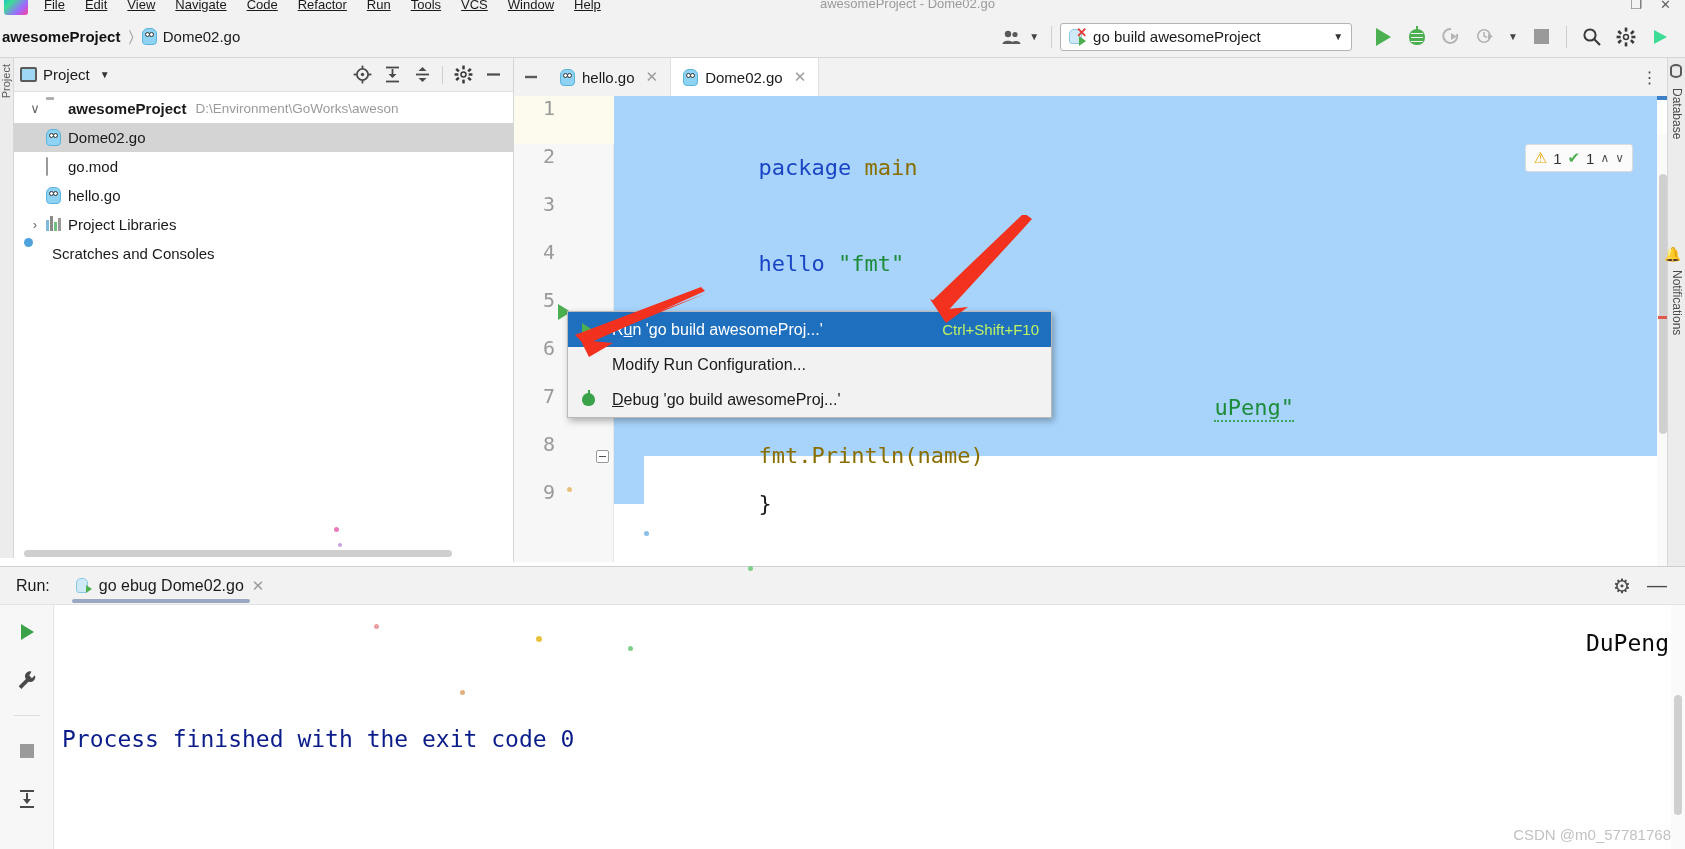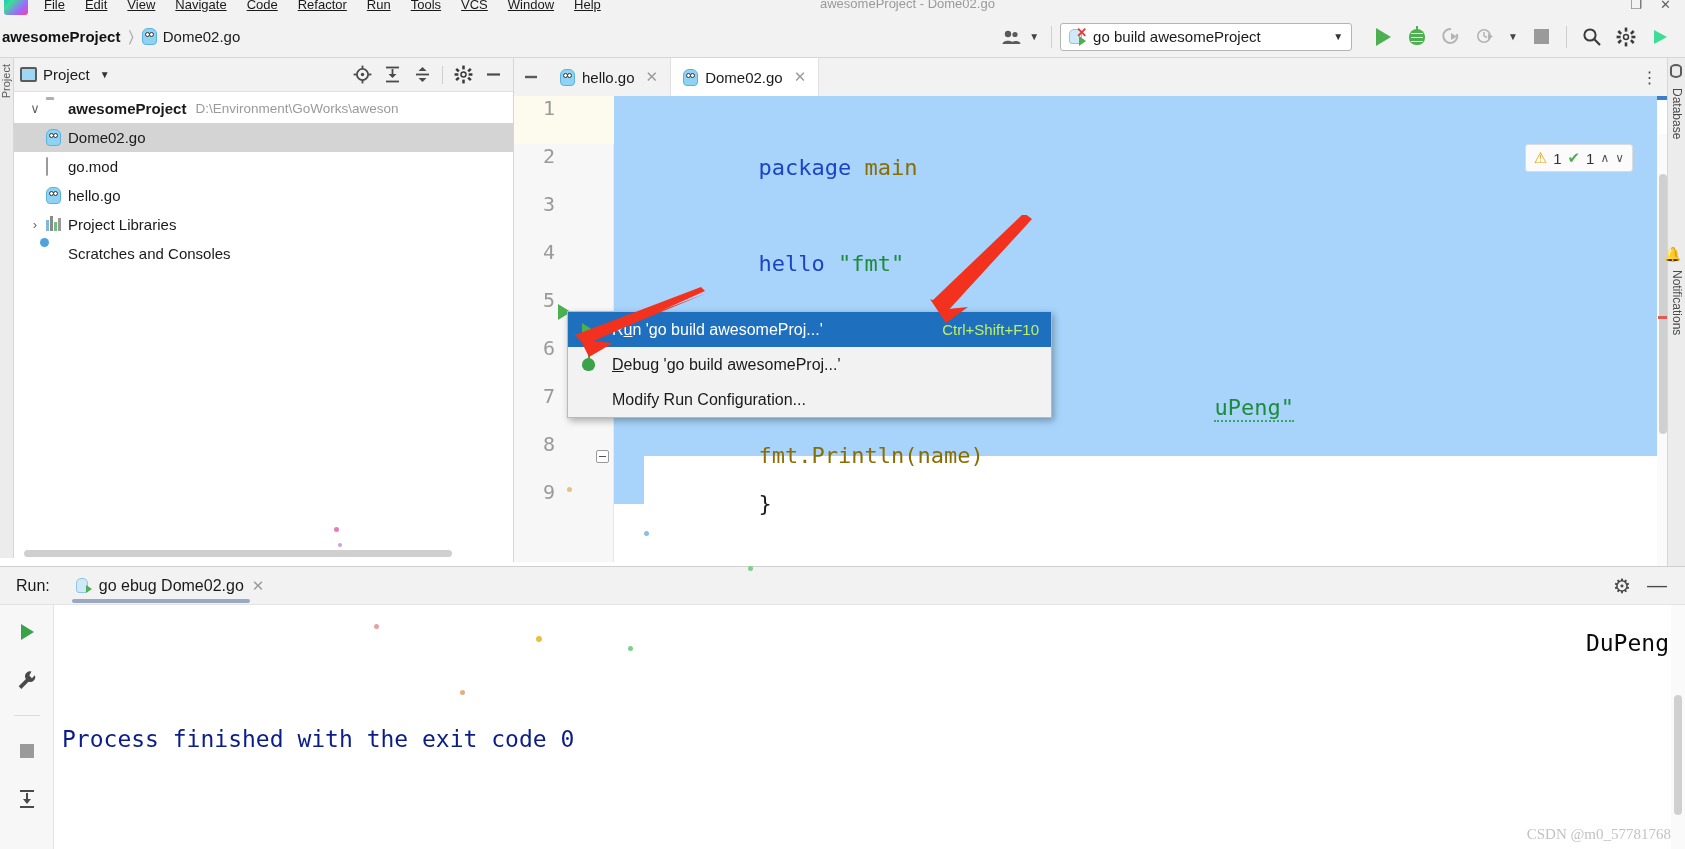--- a/index.html
+++ b/index.html
@@ -327,21 +327,21 @@
   }
   .rs-label {
     position: absolute; right: 1px; font-size: 12px; color: #4a4a4a;
     writing-mode: vertical-rl; white-space: nowrap;
   }
   .db-ic { position: absolute; right: 3px; top: 6px; width: 12px; height: 14px; border: 2px solid #5a5a5a; border-radius: 50%/28%; }
   .bell-ic { position: absolute; right: 3px; top: 188px; font-size: 14px; color: #5a5a5a; }
 
   .watermark {
     position: absolute; right: 14px; bottom: 6px; font-size: 15px; color: #c2c2c2;
-    font-family: Liberation Serif, serif;
+    font-family: Liberation Sans, sans-serif;
   }
 
   
   .dot { position: absolute; border-radius: 50%; }
 </style>
 </head>
 <body>
 
 <div class="app">
 
@@ -535,21 +535,21 @@
         <span class="ficon">
           <span class="extlib-ic">
               <i style="height:11px;background:#7fb8d8"></i>
               <i style="height:15px;background:#8a8a8a"></i>
               <i style="height:9px;background:#6fbf7f"></i>
               <i style="height:13px;background:#9a9a9a"></i>
             </span>
         </span>
         <span class="tlabel">Project Libraries</span>
       </div>
-      <div class="tnode ind0" style="padding-left:32px">
+      <div class="tnode ind0" style="padding-left:16px">
         <span class="ficon"><span class="scratch-ic"></span></span>
         <span class="tlabel">Scratches and Consoles</span>
       </div>
     </div>
 
     <div class="pp-hscroll"></div>
   </div>
 
   <div class="editor-area">
     <div class="tabbar">
@@ -632,28 +632,28 @@
 
   <div class="ctxmenu">
     <div class="cmi hl">
       <span class="cmi-ic">
           <span class="play-sm"></span>
         </span>
       <span><span>R</span><span class="mn">u</span><span>n 'go build awesomeProj...'</span></span>
       <span class="cmi-key">Ctrl+Shift+F10</span>
     </div>
     <div class="cmi">
+      <span class="cmi-ic"></span>
+      <span><span>Modify Run Confi</span><span class="mn">g</span><span>uration...</span></span>
+    </div>
+    <div class="cmi">
       <span class="cmi-ic">
           <span class="bug-sm"></span>
         </span>
       <span><span class="mn">D</span><span>ebug 'go build awesomeProj...'</span></span>
-    </div>
-    <div class="cmi">
-      <span class="cmi-ic"></span>
-      <span><span>Modify Run Confi</span><span class="mn">g</span><span>uration...</span></span>
     </div>
   </div>
 
   <svg class="arrow" style="left:555px; top:285px;" width="180" height="80" viewBox="0 0 180 80">
     <path d="M152 8 L36 56 L58 58 L34 72 L22 48 L32 54 Z" fill="#f2311f"></path>
     <path d="M150 6 L30 60 L20 50 L146 2 Z" fill="#f2311f"></path>
   </svg>
   <svg class="arrow" style="left:920px; top:215px;" width="130" height="120" viewBox="0 0 130 120">
     <path d="M110 6 L28 94 L48 92 L26 108 L10 84 L26 90 Z" fill="#f2311f"></path>
     <path d="M112 4 L24 100 L12 86 L104 -2 Z" fill="#f2311f"></path>

